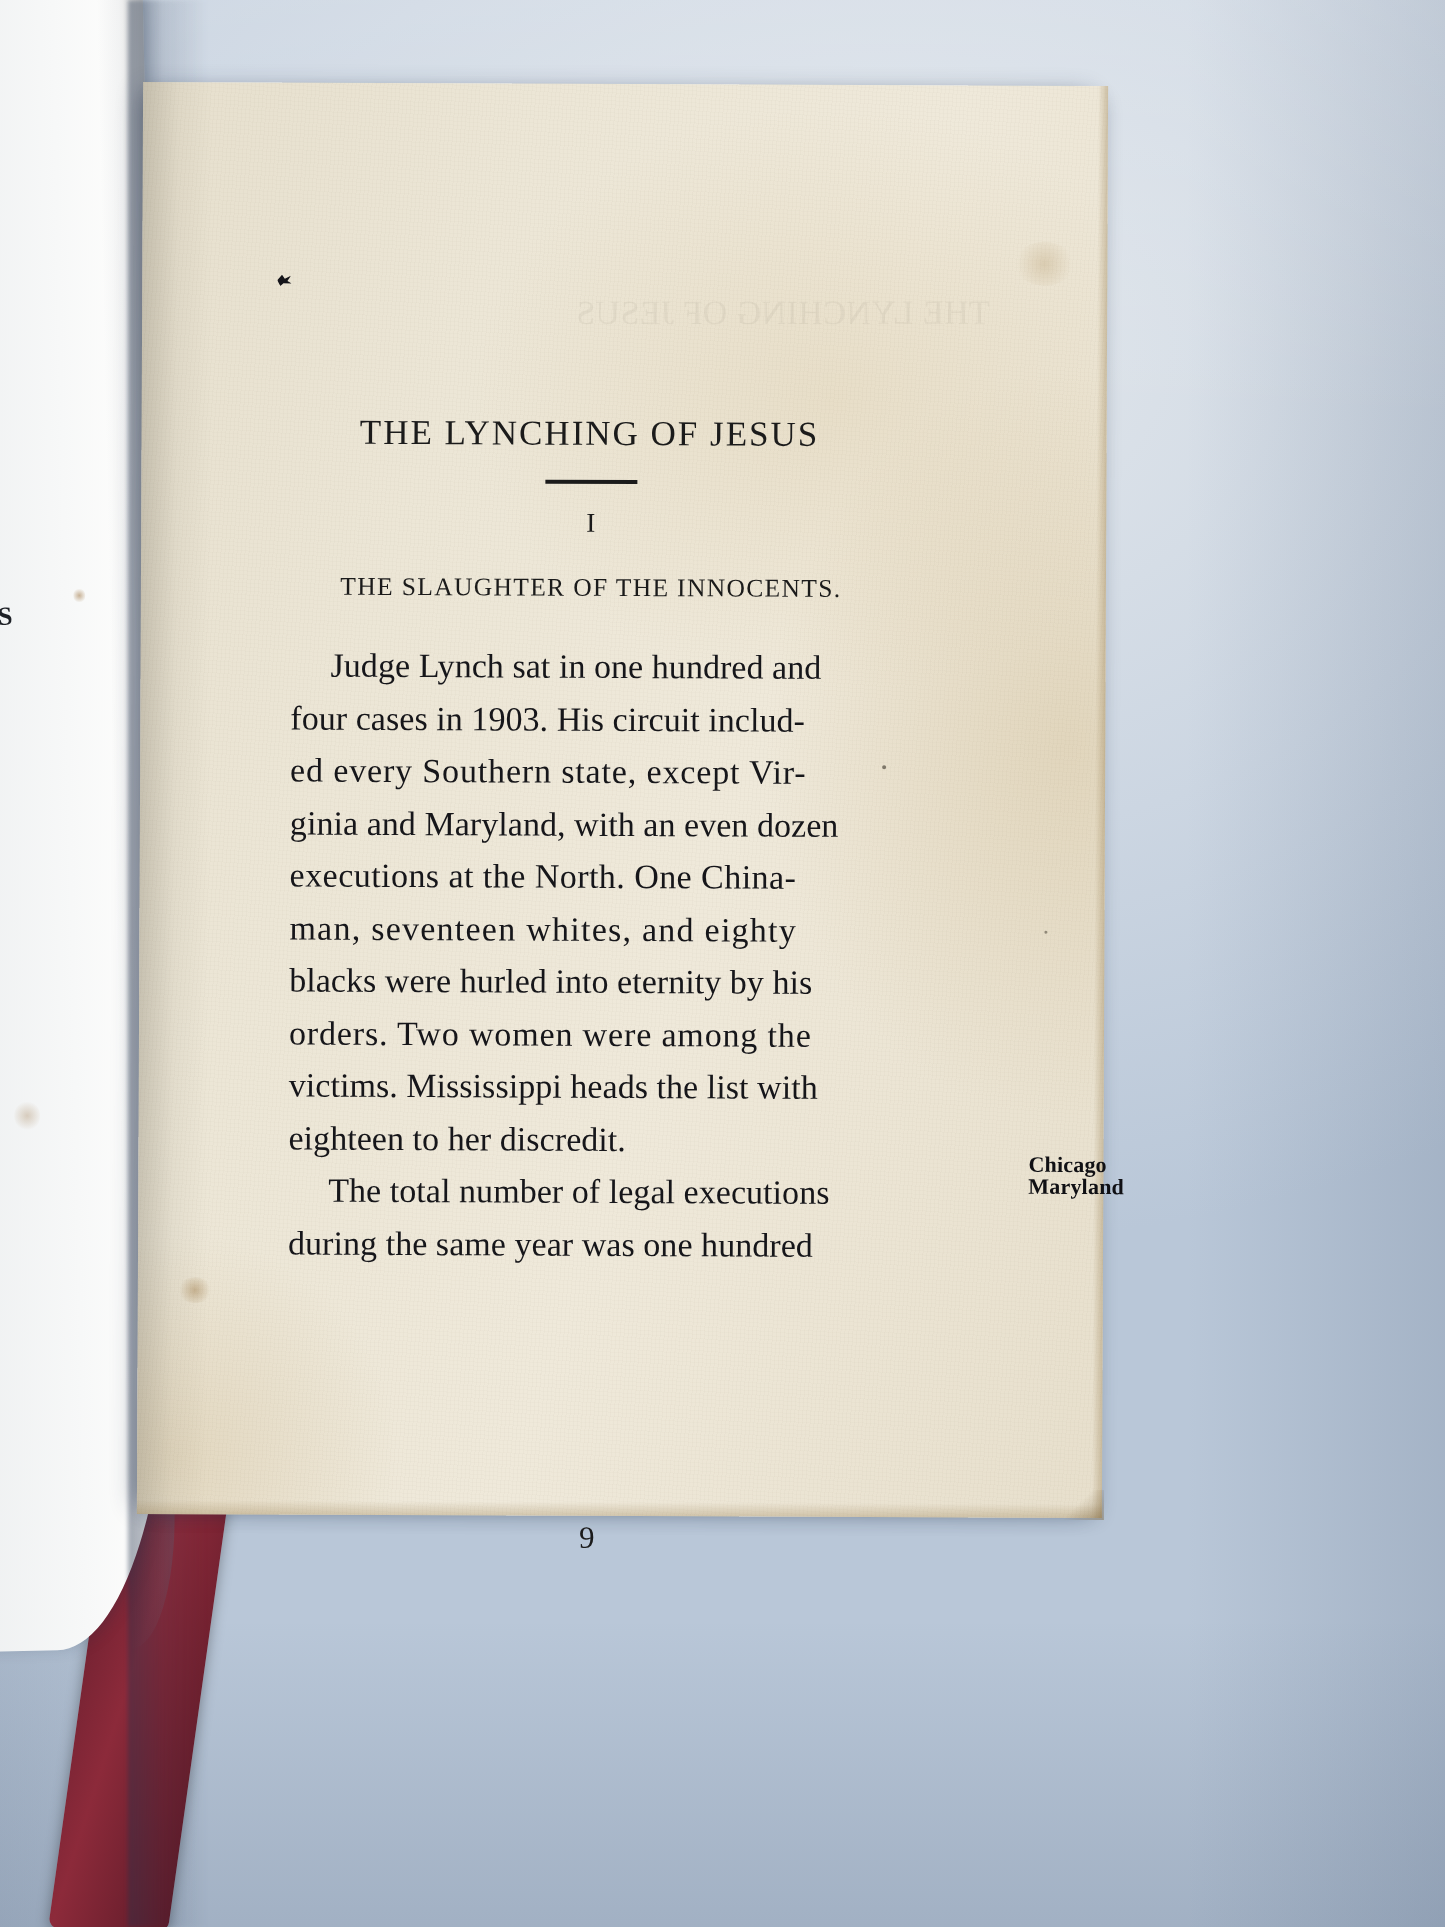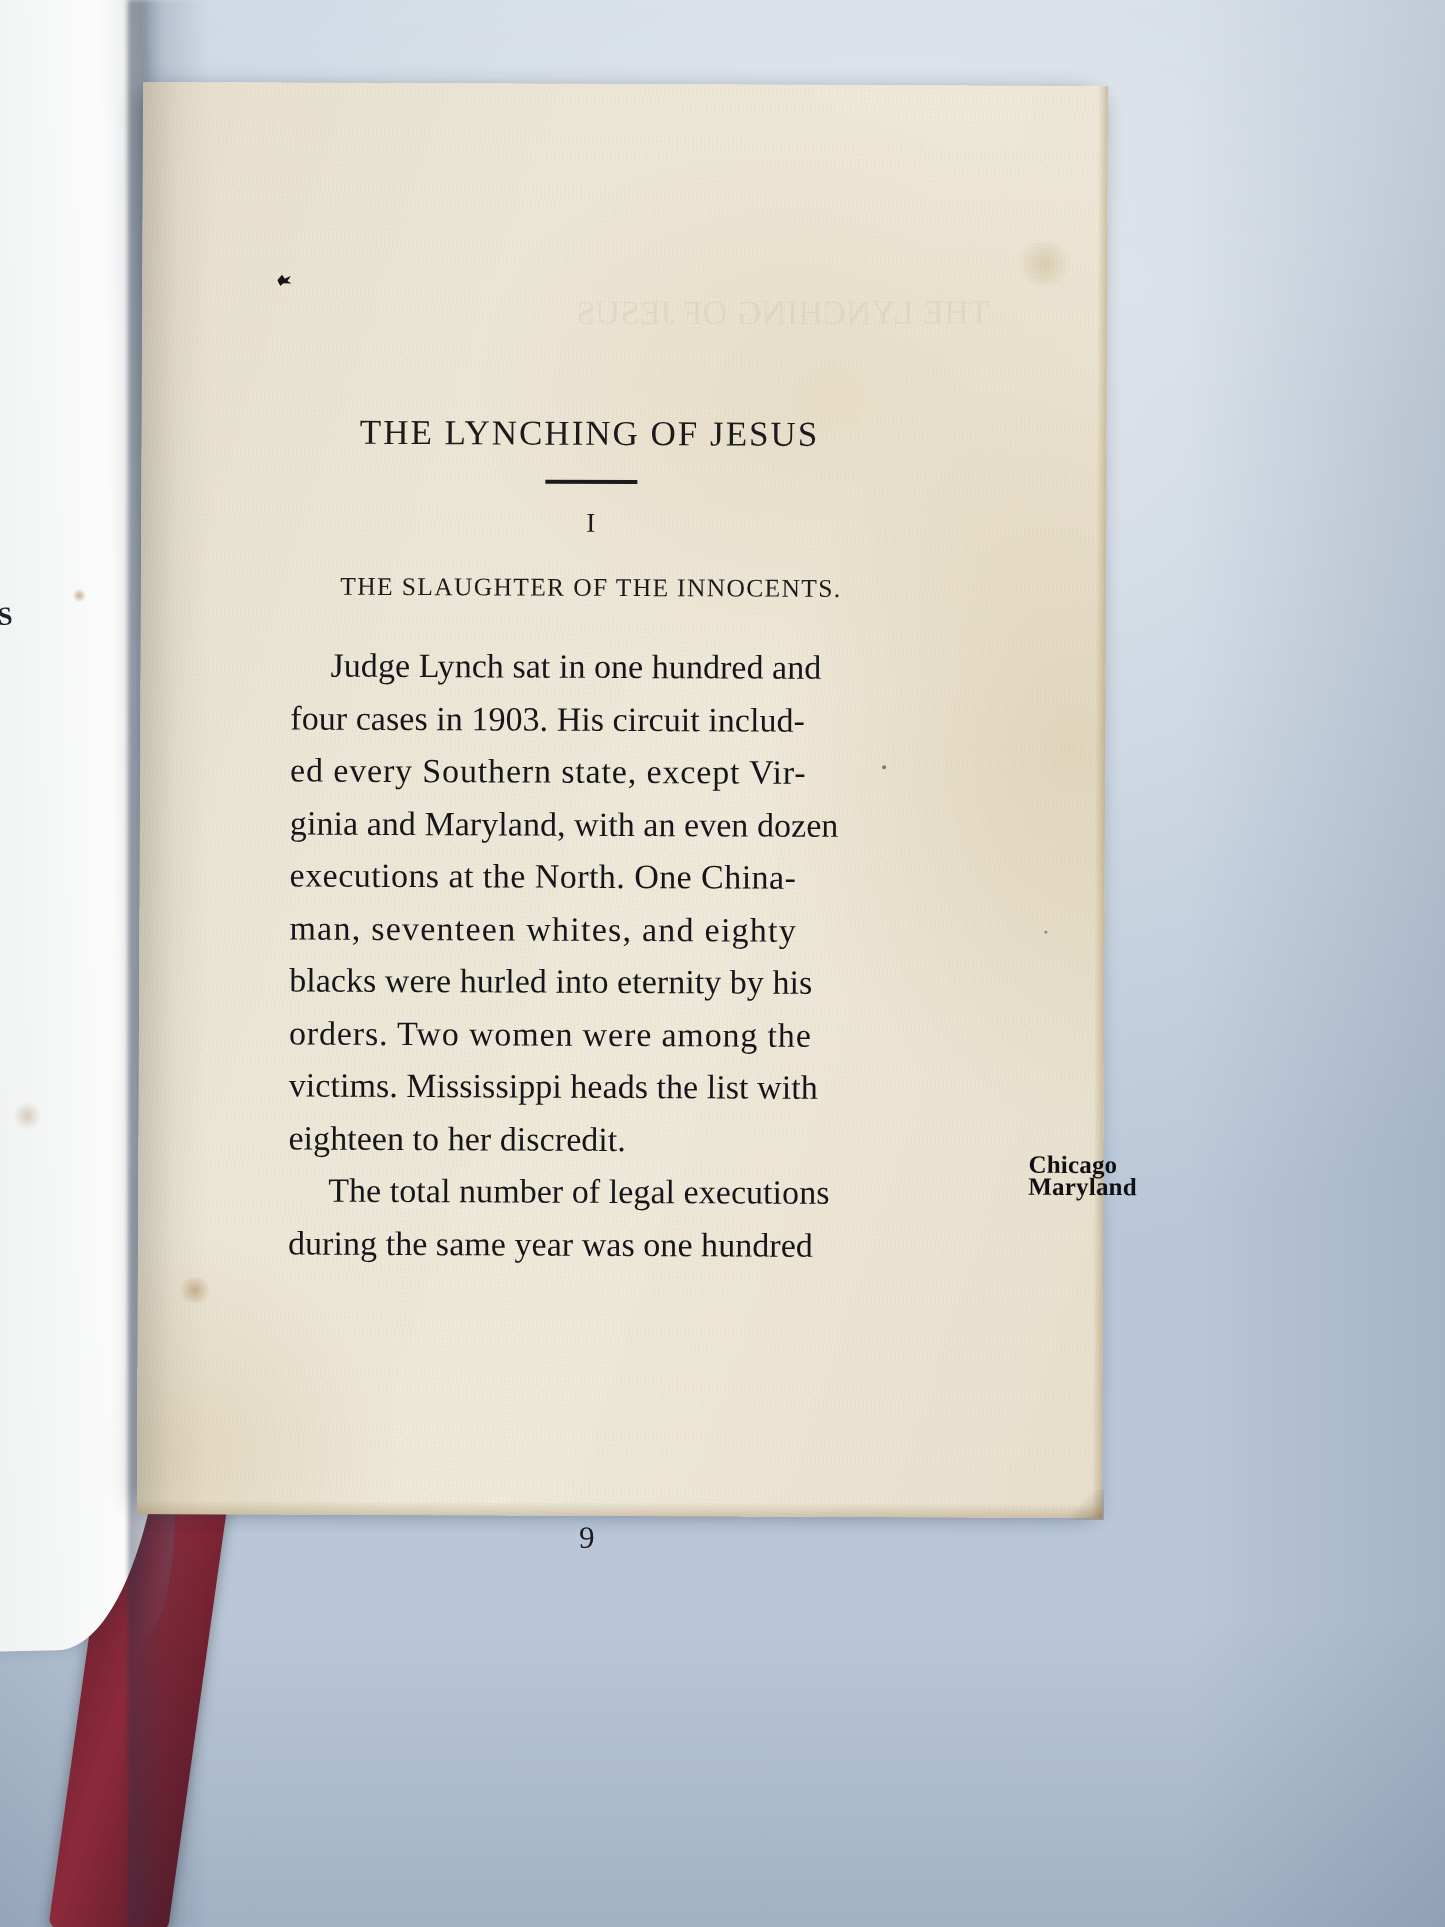--- a/index.html
+++ b/index.html
@@ -239,21 +239,21 @@
     font-size: 31px;
     color: #1b1b1b;
   }
 
   
   #margin-note {
     position: absolute;
     left: 740px;
     top: 738px;
     font-family: "Liberation Serif", serif;
-    font-size: 25px;
+    font-size: 22px;
     font-weight: bold;
     line-height: 22px;
     color: #101014;
     letter-spacing: 0.2px;
     text-align: left;
   }
 
   
   #ink-mark {
     position: absolute;

